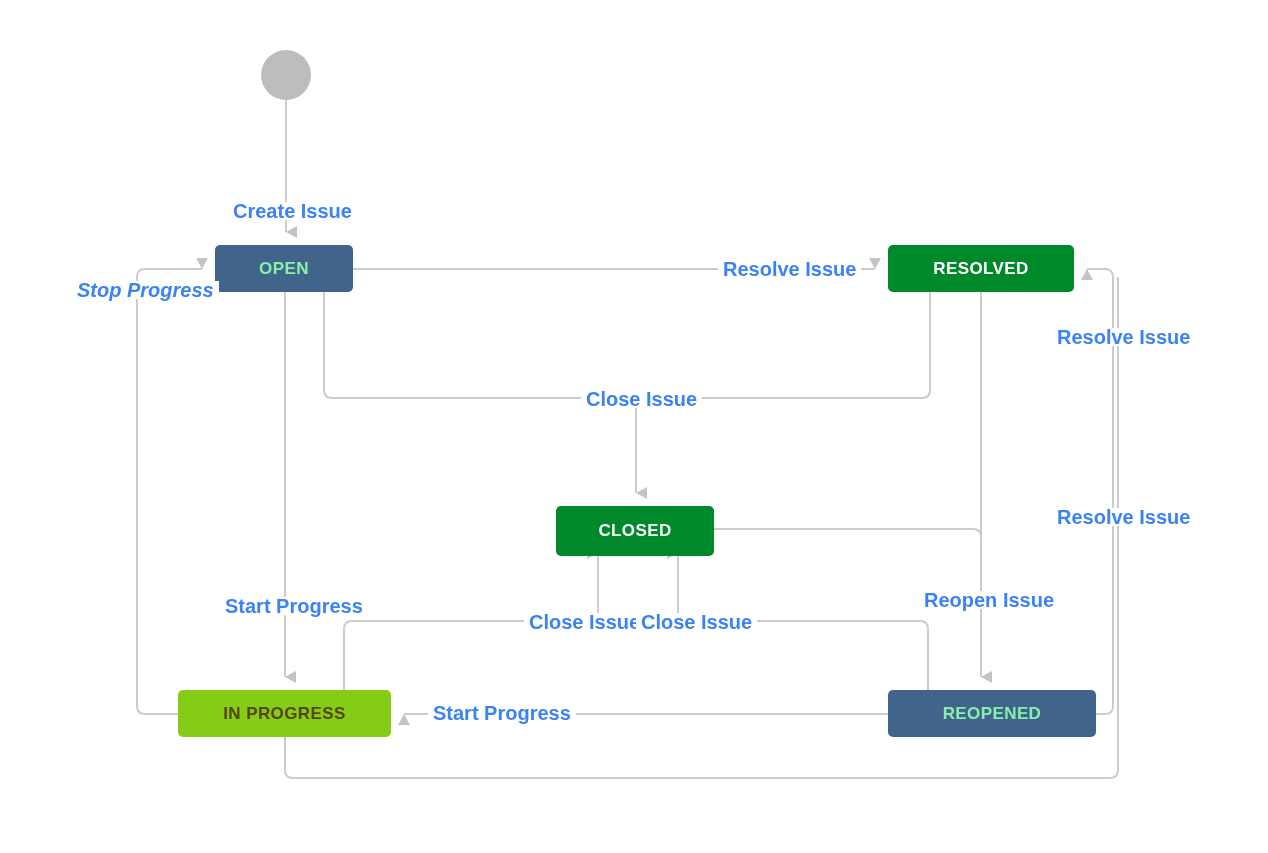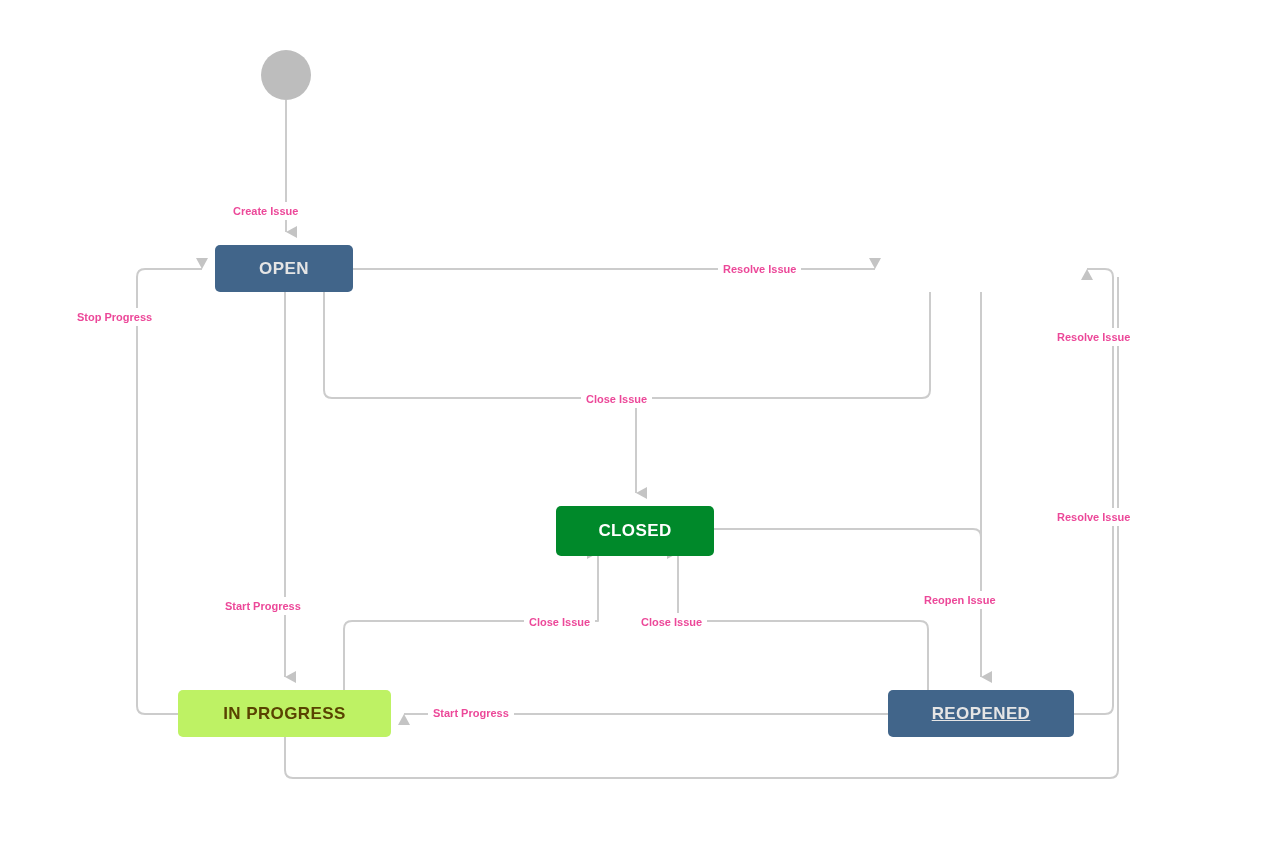--- a/index.html
+++ b/index.html
@@ -32,42 +32,42 @@
     align-items: center;
     justify-content: center;
     border-radius: 5px;
     font-size: 17px;
     font-weight: bold;
     letter-spacing: 0.4px;
     user-select: none;
   }
   .node-open, .node-reopened {
     background: #41658a;
-    color: #e5e5e5;
+    color: #86efac;
   }
   .node-resolved, .node-closed {
     background: #00892a;
     color: #ffffff;
   }
   .node-inprogress {
-    background: #bef264;
+    background: #84cc16;
     color: #594300;
   }
   .start-dot {
     position: absolute;
     width: 50px;
     height: 50px;
     border-radius: 50%;
     background: #bdbdbd;
   }
   .edge-label {
     position: absolute;
-    font-size: 11px;
+    font-size: 20px;
     font-weight: bold;
-    color: #ec4899;
+    color: #3b82f6;
     background: #ffffff;
     white-space: nowrap;
     padding: 0 5px;
     line-height: 18px;
     user-select: none;
   }
 </style>
 </head>
 <body>
 
@@ -118,36 +118,39 @@
 
     </g>
   </svg>
 
   <div class="start-dot" style="left:261px; top:50px;"></div>
 
   <div class="node node-open" style="left:215px; top:245px; width:138px; height:47px;">
     <span>OPEN</span>
   </div>
 
+  <div class="node node-resolved" style="left:888px; top:245px; width:186px; height:47px;">
+    <span>RESOLVED</span>
+  </div>
 
   <div class="node node-closed" style="left:556px; top:506px; width:158px; height:50px;">
     <span>CLOSED</span>
   </div>
 
   <div class="node node-inprogress" style="left:178px; top:690px; width:213px; height:47px;">
     <span>IN PROGRESS</span>
   </div>
 
-  <div class="node node-reopened" style="left:888px; top:690px; width:186px; height:47px;text-decoration:underline;">
+  <div class="node node-reopened" style="left:888px; top:690px; width:208px; height:47px;">
     <span>REOPENED</span>
   </div>
 
   <div class="edge-label" style="left:228px; top:202px;">Create Issue</div>
 
-  <div class="edge-label" style="left:72px; top:308px;">Stop Progress</div>
+  <div class="edge-label" style="left:72px; top:281px;font-style:italic;">Stop Progress</div>
 
   <div class="edge-label" style="left:718px; top:260px;">Resolve Issue</div>
 
   <div class="edge-label" style="left:581px; top:390px;">Close Issue</div>
 
   <div class="edge-label" style="left:1052px; top:328px;">Resolve Issue</div>
 
   <div class="edge-label" style="left:1052px; top:508px;">Resolve Issue</div>
 
   <div class="edge-label" style="left:220px; top:597px;">Start Progress</div>

